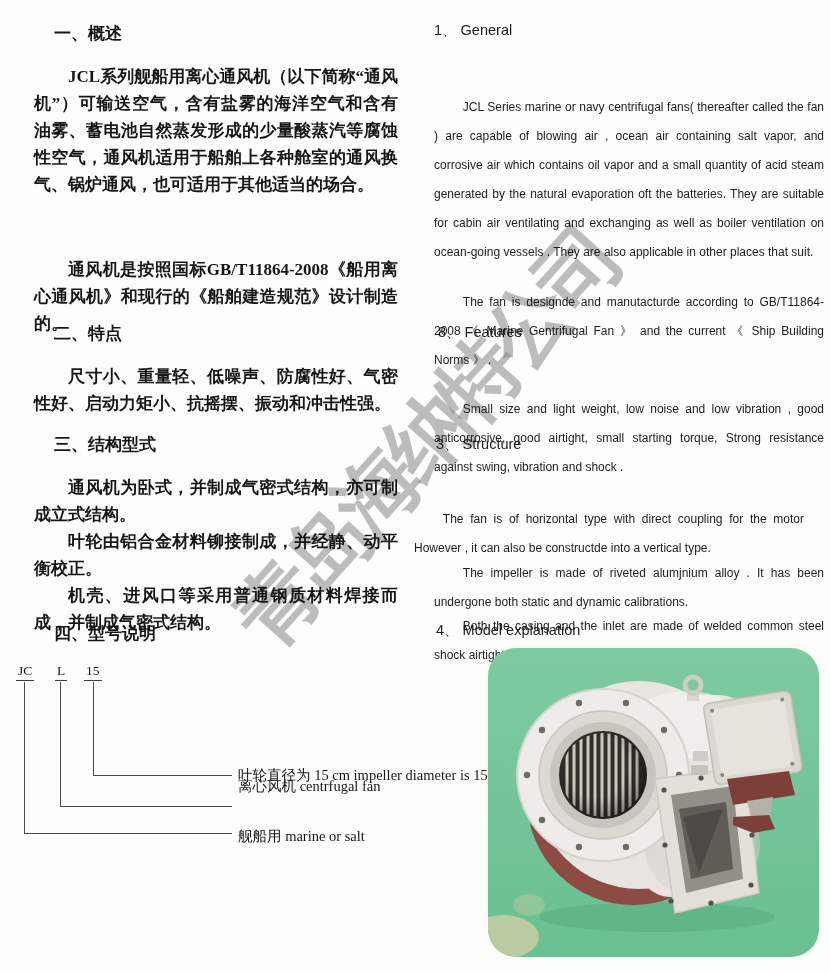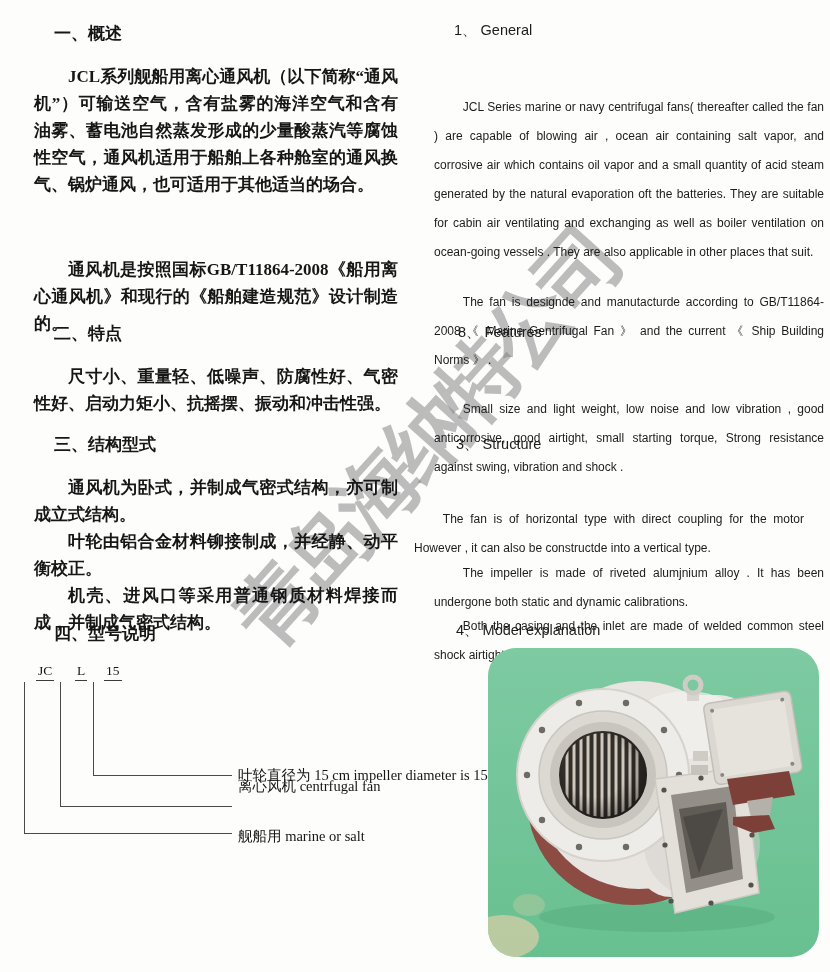--- a/index.html
+++ b/index.html
@@ -28,34 +28,34 @@
   #zh-h3{left:18px;top:431px}
   #zh-p4{left:18px;top:458px;width:396px}
   #zh-p5{left:18px;top:512px;width:396px}
   #zh-p6{left:18px;top:566px;width:396px}
   #zh-h4{left:18px;top:620px}
   
   .en{position:absolute;z-index:2;font-family:"Liberation Sans",sans-serif;
       font-size:12px;line-height:29px;color:#1c1c1c;text-align:justify;margin-top:48px;}
   .en p{margin:0;text-indent:2.4em;}
   .en-h{position:absolute;z-index:2;font-family:"Liberation Sans",sans-serif;
-      font-size:14.5px;line-height:29px;color:#1c1c1c;white-space:nowrap;margin-left:20px;}
+      font-size:14.5px;line-height:29px;color:#1c1c1c;white-space:nowrap;}
   #en-h1{left:434px;top:16px}
   #en-p1{left:434px;top:45px;width:390px}
   #en-p2{left:434px;top:240px;width:390px}
   #en-h2{left:438px;top:318px}
   #en-p3{left:434px;top:347px;width:390px}
   #en-h3{left:436px;top:430px}
   #en-p4{left:414px;top:457px;width:390px}
   #en-p5{left:434px;top:511px;width:390px}
   #en-p6{left:434px;top:564px;width:390px}
   #en-h4{left:436px;top:616px}
   
   .code{position:absolute;z-index:2;font-size:13.5px;line-height:16px;
-        border-bottom:1px solid #3c3c3c;padding:0 2px 1px;margin-left:20px;}
+        border-bottom:1px solid #3c3c3c;padding:0 2px 1px;}
   #code-jc{left:16px;top:663px}
   #code-l{left:55px;top:663px}
   #code-15{left:84px;top:663px}
   .vline{position:absolute;z-index:2;width:1.2px;background:#4a4a4a;}
   .hline{position:absolute;z-index:2;height:1.2px;background:#4a4a4a;}
   #vl1{left:24px;top:682px;height:152px}
   #vl2{left:60px;top:682px;height:125px}
   #vl3{left:93px;top:682px;height:94px}
   #hl1{left:24px;top:833px;width:208px}
   #hl2{left:60px;top:806px;width:172px}

